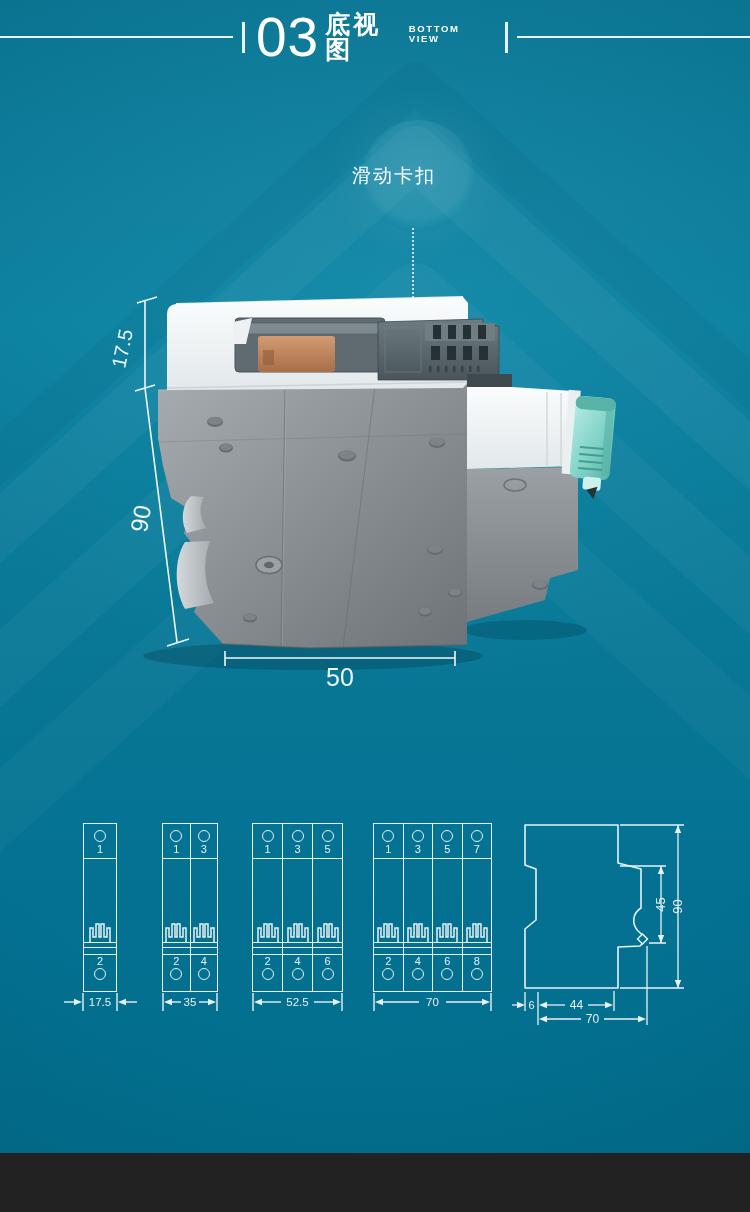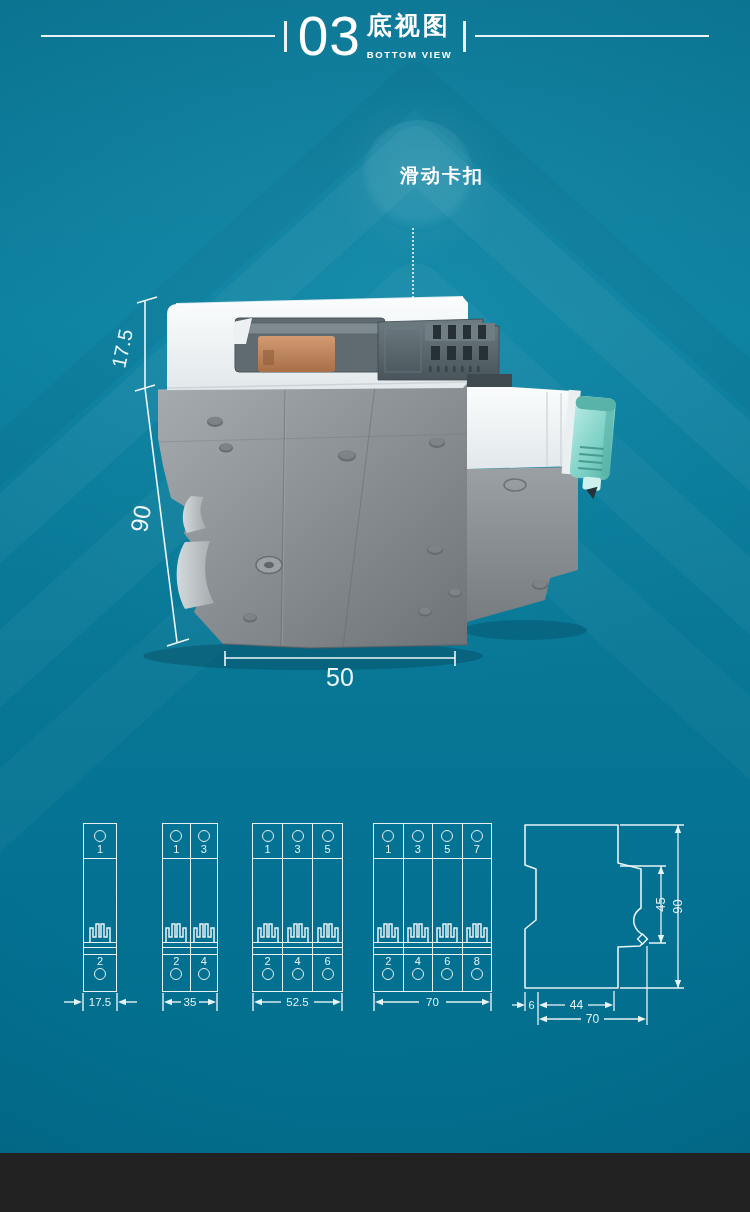--- a/index.html
+++ b/index.html
@@ -10,29 +10,29 @@
       radial-gradient(95% 50% at 52% 24%, rgba(46,168,198,.30), rgba(46,168,198,0) 72%),
       radial-gradient(130% 95% at 50% 38%, rgba(0,0,0,0) 55%, rgba(0,35,55,.22) 100%),
       linear-gradient(180deg,#0a7390 0%, #0c7f9e 28%, #087896 55%, #047192 78%, #026f8e 100%);
   }
   .wm{position:absolute;left:0;top:0;pointer-events:none;}
   
   .header{position:absolute;top:12px;left:0;right:0;display:flex;align-items:center;justify-content:center;color:#fff;}
   .h-rule{height:2px;width:234px;background:#e9f3f6;}
   .h-tick{width:3px;height:31px;background:#e9f3f6;margin:0 9px;}
   .h-num{font-size:55px;font-weight:300;line-height:48px;letter-spacing:1px;margin:0 6px 0 2px;}
-  .h-titles{display:flex;flex-direction:column;line-height:1;margin-right:2px;}
+  .h-titles{display:flex;flex-direction:row;line-height:1;margin-right:2px;}
   .h-cn{font-size:25px;font-weight:700;letter-spacing:3px;}
   .h-en{font-size:9.5px;font-weight:700;letter-spacing:1.6px;margin-top:12px;}
   
   .c-circle{position:absolute;left:362px;top:120px;width:112px;height:112px;border-radius:50%;
     background:radial-gradient(circle at 50% 45%, rgba(200,236,243,.17) 0%, rgba(190,232,240,.12) 58%, rgba(190,232,240,0) 74%);
     box-shadow:0 0 36px 14px rgba(190,232,240,.05);}
-  .c-label{position:absolute;left:352px;top:163px;width:132px;text-align:right;color:#fff;
-    font-size:19px;font-weight:700;letter-spacing:2px;}
+  .c-label{position:absolute;left:352px;top:163px;width:132px;text-align:left;color:#fff;
+    font-size:19px;font-weight:400;letter-spacing:2px;}
   .c-leader{position:absolute;left:412px;top:228px;height:90px;width:0;border-left:2px dotted rgba(255,255,255,.75);}
   
   .product{position:absolute;left:95px;top:270px;}
   .dimline{stroke:#eef6f8;stroke-width:1.6;fill:none;}
   .dimtext{fill:#eef6f8;}
   
   .drawings{--line:#e7f2f5;}
   .unit{position:absolute;top:823px;height:169px;border:1.6px solid var(--line);box-sizing:border-box;display:flex;}
   .pole{flex:1;position:relative;height:100%;}
   .pole + .pole{border-left:1.6px solid var(--line);}

